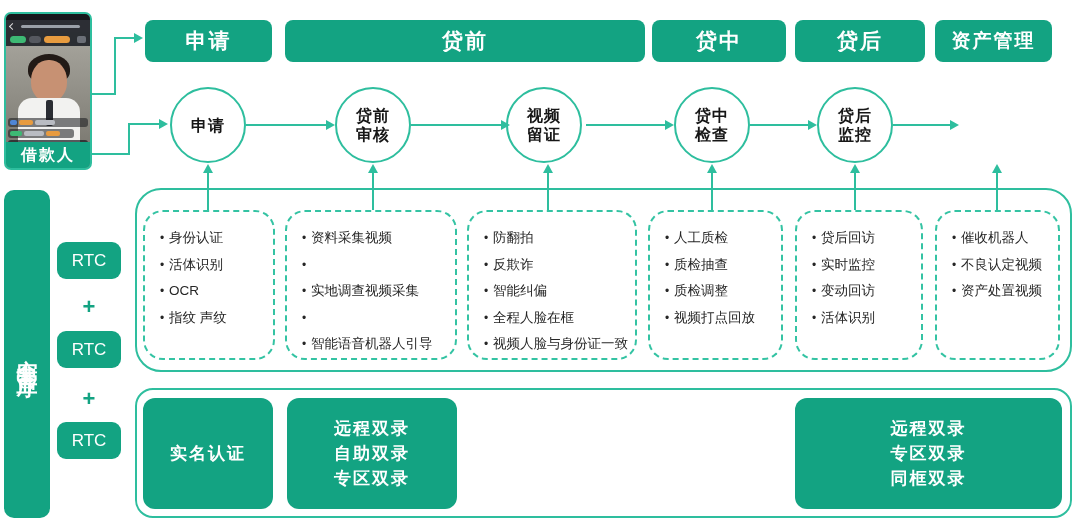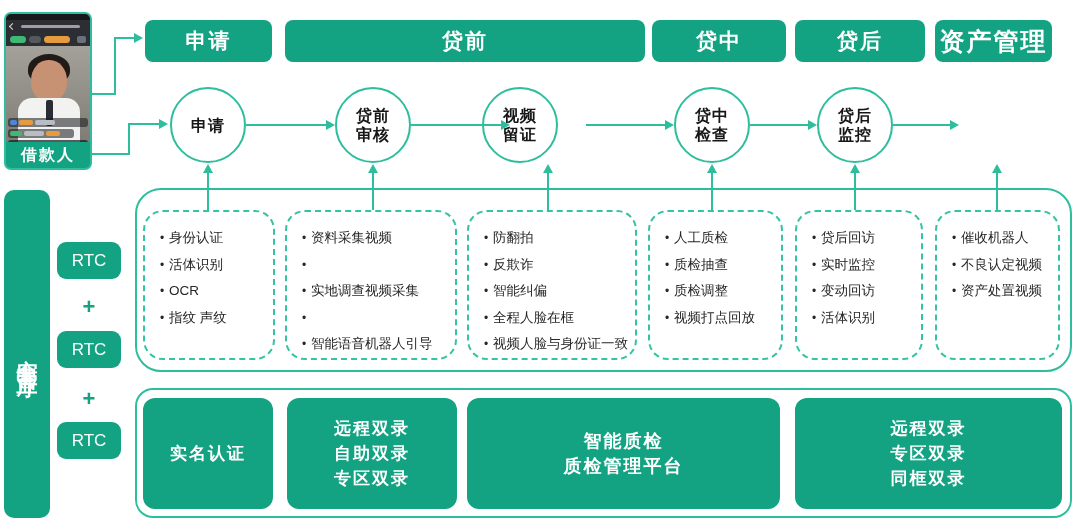--- a/index.html
+++ b/index.html
@@ -136,32 +136,32 @@
     </div>
   <div class="stage" style="left:285px;width:360px;">
       <span>贷前</span>
     </div>
   <div class="stage" style="left:652px;width:134px;">
       <span>贷中</span>
     </div>
   <div class="stage" style="left:795px;width:130px;">
       <span>贷后</span>
     </div>
-  <div class="stage" style="left:935px;width:117px;font-size:25px;">
+  <div class="stage" style="left:935px;width:117px;font-size:19px;">
       <span>资产管理</span>
     </div>
 
   <div class="circle" style="left:170px;">
     <span>申请</span>
   </div>
   <div class="circle" style="left:335px;">
     <span>贷前</span>
       <span>审核</span>
   </div>
-  <div class="circle" style="left:482px;">
+  <div class="circle" style="left:506px;">
     <span>视频</span>
       <span>留证</span>
   </div>
   <div class="circle" style="left:674px;">
     <span>贷中</span>
       <span>检查</span>
   </div>
   <div class="circle" style="left:817px;">
     <span>贷后</span>
       <span>监控</span>
@@ -325,25 +325,20 @@
 
   <div class="cbox" style="left:143px;width:130px;font-size:17px;">
     <span>实名认证</span>
 
   </div>
   <div class="cbox" style="left:287px;width:170px;">
     <span>远程双录</span>
     <span>自助双录</span>
     <span>专区双录</span>
   </div>
-  <div class="cbox" style="left:467px;width:313px;font-size:18px;">
-    <span>智能质检</span>
-    <span>质检管理平台</span>
-
-  </div>
   <div class="cbox" style="left:795px;width:267px;">
     <span>远程双录</span>
     <span>专区双录</span>
     <span>同框双录</span>
   </div>
 
   <div class="airbar">
     <span>空中营业厅</span>
   </div>
   <div class="rtc" style="top:242px;">

